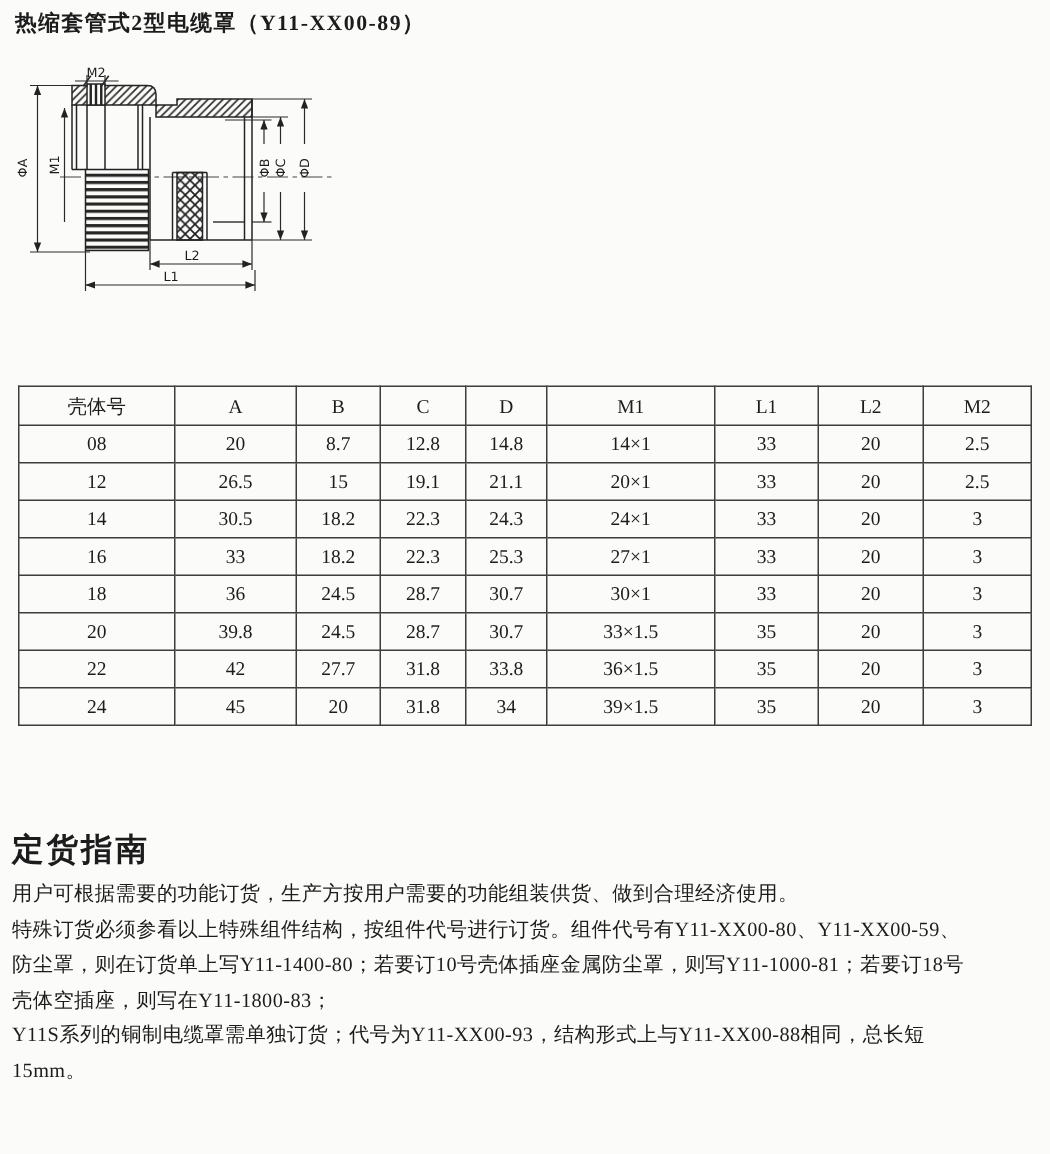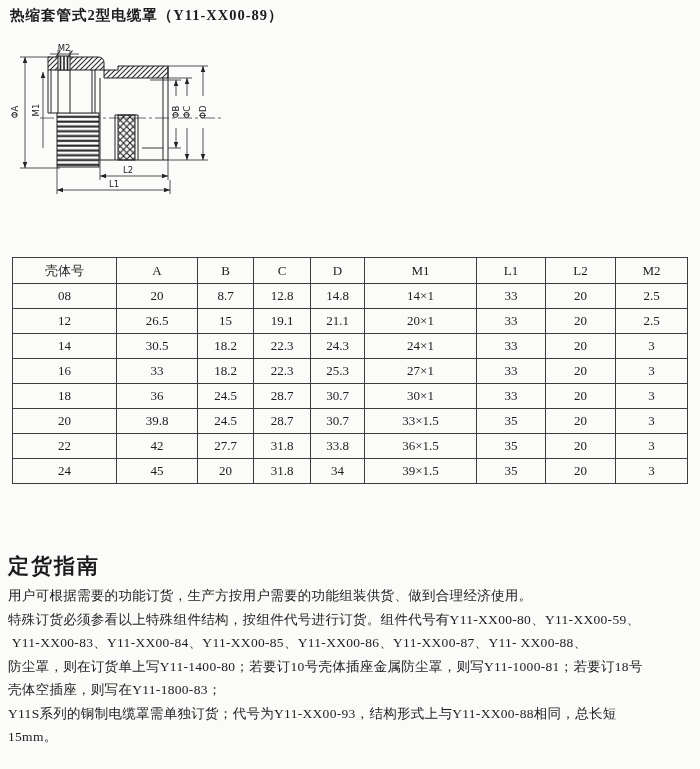--- a/index.html
+++ b/index.html
@@ -274,20 +274,19 @@
         <td>3</td>
       </tr>
     </tbody>
   </table>
 
   <div class="guide-heading">定货指南</div>
 
   <div class="guide-text">
     <div class="line">用户可根据需要的功能订货，生产方按用户需要的功能组装供货、做到合理经济使用。</div>
     <div class="line">特殊订货必须参看以上特殊组件结构，按组件代号进行订货。组件代号有Y11-XX00-80、Y11-XX00-59、</div>
-    <div class="line"> Y11-XX00-83、Y11-XX00-84、Y11-XX00-85、Y11-XX00-86、Y11-XX00-87、Y11- XX00-88、</div>
     <div class="line">防尘罩，则在订货单上写Y11-1400-80；若要订10号壳体插座金属防尘罩，则写Y11-1000-81；若要订18号</div>
     <div class="line">壳体空插座，则写在Y11-1800-83；</div>
     <div class="line">Y11S系列的铜制电缆罩需单独订货；代号为Y11-XX00-93，结构形式上与Y11-XX00-88相同，总长短</div>
     <div class="line">15mm。</div>
   </div>
 
 </div>
 
 </body></html>

